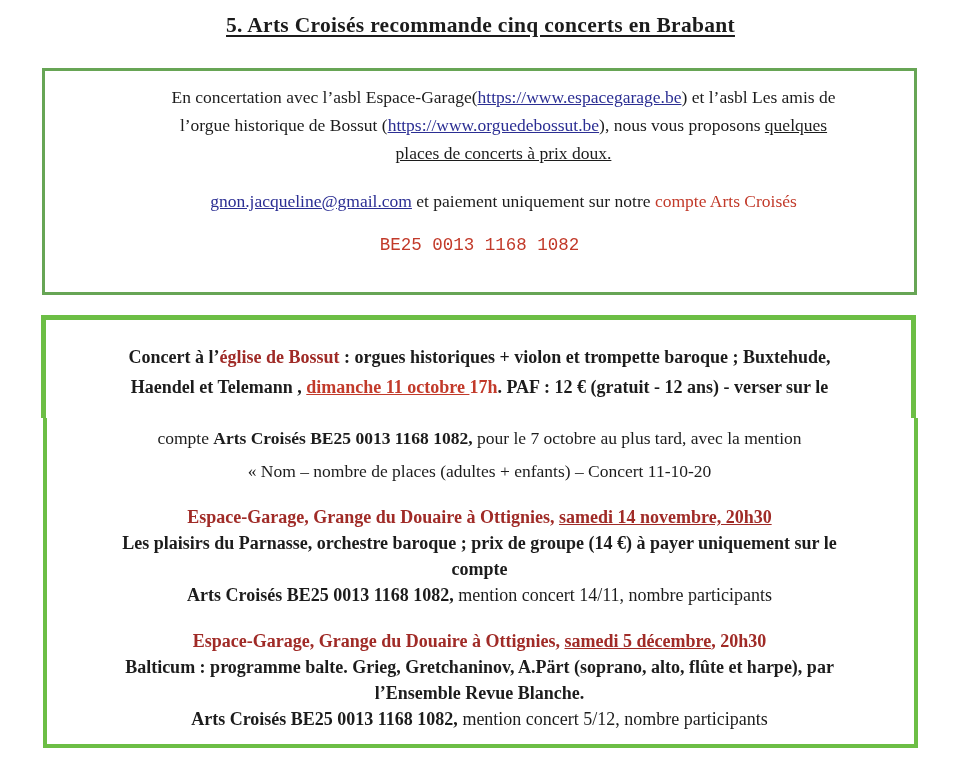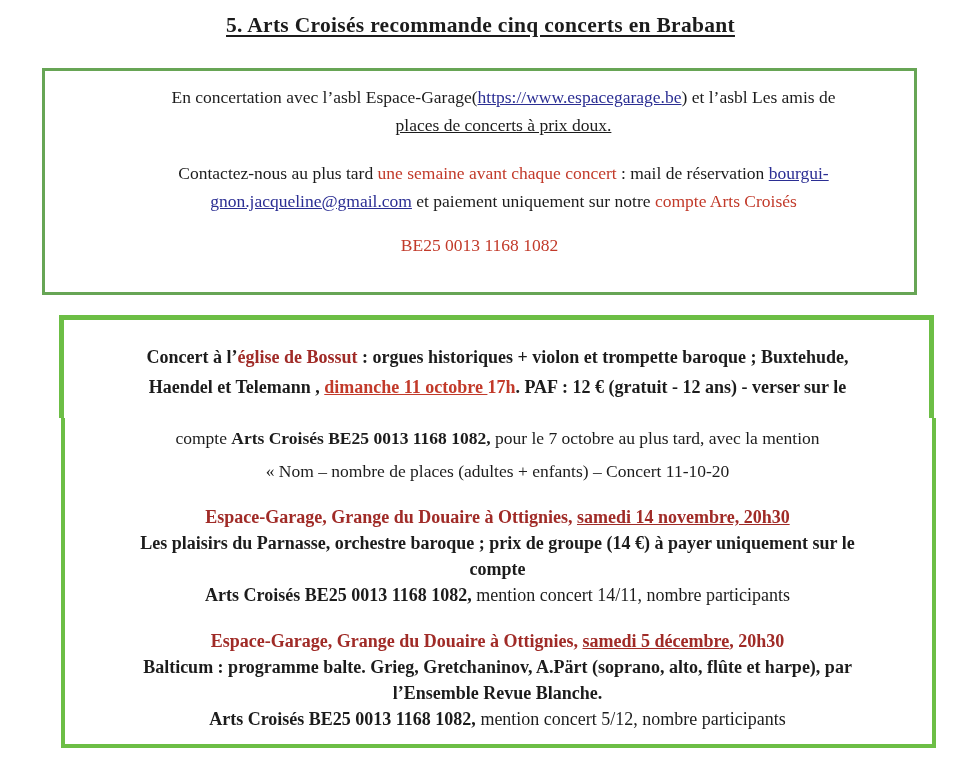--- a/index.html
+++ b/index.html
@@ -34,25 +34,25 @@
   .intro-box {
     position: absolute; left: 42px; top: 68px;
     width: 875px; height: 227px;
     border: 3px solid var(--intro-border);
     text-align: center;
     font-size: 17.5px;
   }
   .intro-box .line { line-height: 28px; padding-left: 48px; }
   .p-collab  { margin-top: 12px; }
   .p-contact { margin-top: 20px; }
-  .account-line { margin-top: 16px; line-height: 28px; color: var(--red); }
+  .account-line { margin-top: 16px; line-height: 28px; color: var(--red); font-family: Liberation Mono, monospace; }
 
   
   .concerts-box {
-    position: absolute; left: 59px; top: 315px;
+    position: absolute; left: 41px; top: 315px;
     width: 877px; height: 433px;
   }
   .frame-top {
     position: absolute; top: 0; left: 0; width: calc(100% - 2px); height: 103px;
     border: 5px solid var(--concerts-border); border-bottom: none;
   }
   .frame-bottom {
     position: absolute; top: 103px; left: 2px; right: 0; bottom: 0;
     border: 4px solid var(--concerts-border); border-top: none;
   }
@@ -82,24 +82,24 @@
 </head>
 <body>
 
 <div class="page">
 
   <h1 class="title"><span class="t-inner">5. Arts Croisés recommande cinq concerts en Brabant</span></h1>
 
   <section class="intro-box">
     <div class="p-collab">
       <div class="line"><span>En concertation avec l’asbl Espace-Garage(</span><a class="link">https://www.espacegarage.be</a><span>) et l’asbl Les amis de</span></div>
+      <div class="line"><span>l’orgue historique de Bossut (</span><a class="link">https://www.orguedebossut.be</a><span>), nous vous proposons </span><span class="u">quelques</span></div>
       <div class="line"><span class="u">places de concerts à prix doux.</span></div>
     </div>
     <div class="p-contact">
-      <div class="line"><span>Contactez-nous au plus tard </span><span class="red">une semaine avant chaque concert</span><span> : mail de réservation  </span><a class="link">bourgui-</a></div>
       <div class="line"><a class="link">gnon.jacqueline@gmail.com</a><span> et paiement uniquement sur notre </span><span class="red">compte Arts Croisés</span></div>
     </div>
     <div class="account-line">BE25 0013 1168 1082</div>
   </section>
 
   <section class="concerts-box">
     <div class="frame-top"></div>
     <div class="frame-bottom"></div>
 
     <div class="concerts-content">

